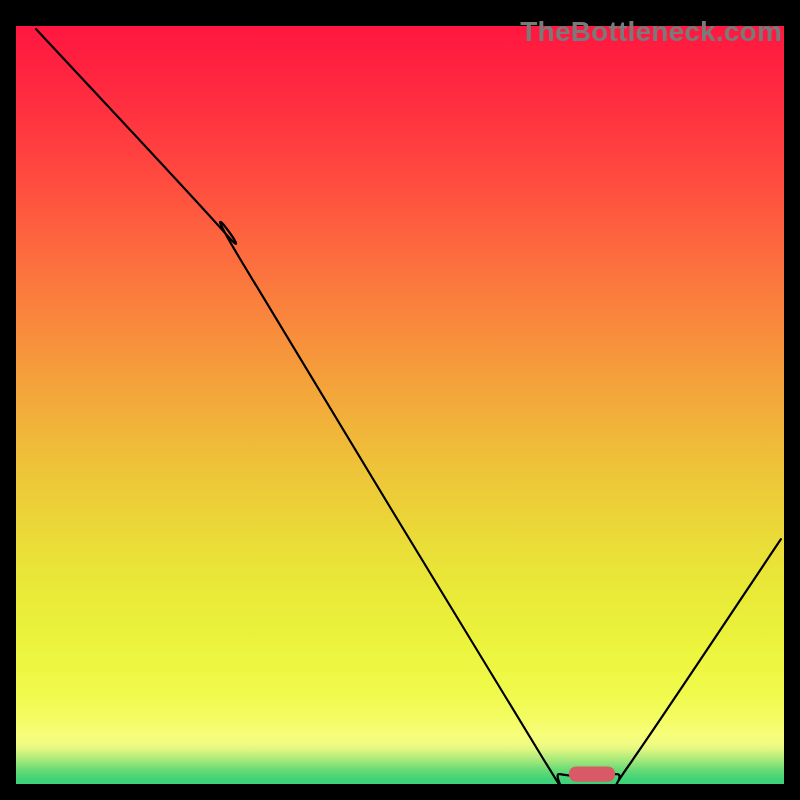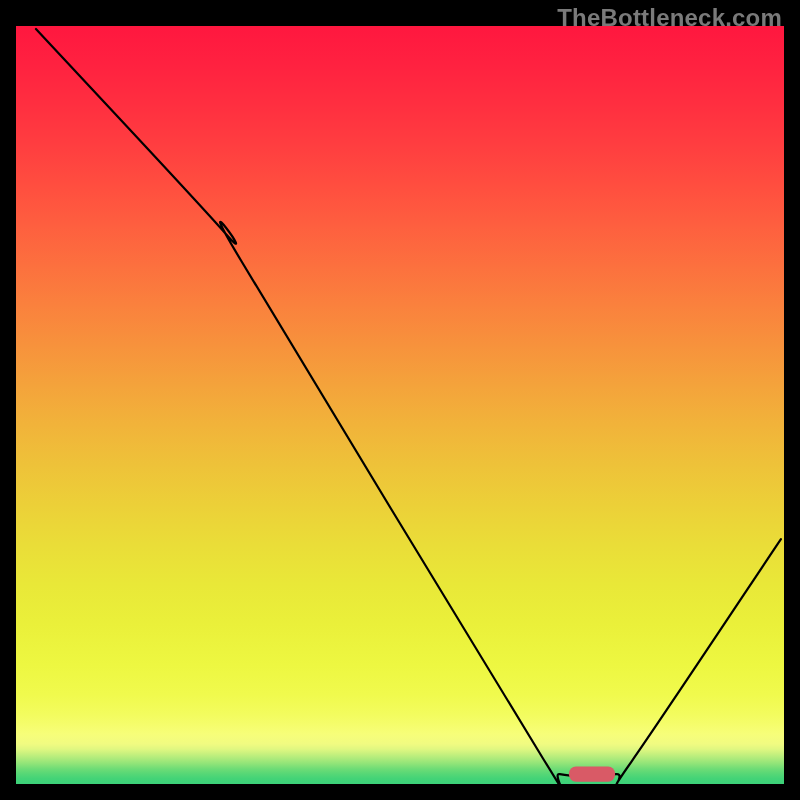--- a/index.html
+++ b/index.html
@@ -13,24 +13,24 @@
   .frame {
     position: absolute;
     left: 16px;
     top: 26px;
     width: 768px;
     height: 758px;
     background: #000000;
   }
   .watermark {
     position: absolute;
-    top: 4px;
+    top: 16px;
     right: 18px;
     font-family: Arial, Helvetica, sans-serif;
-    font-size: 24px;
+    font-size: 28px;
     font-weight: 600;
     color: #7a7a7a;
     letter-spacing: 0.2px;
   }
   svg {
     display: block;
   }
 </style>
 </head>
 <body>

